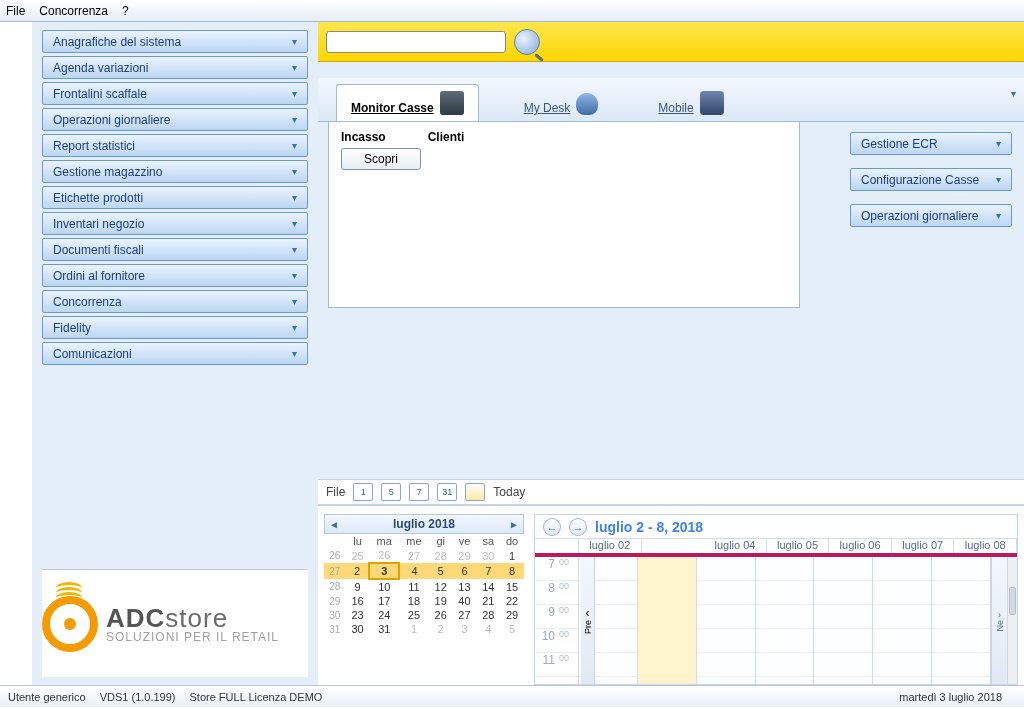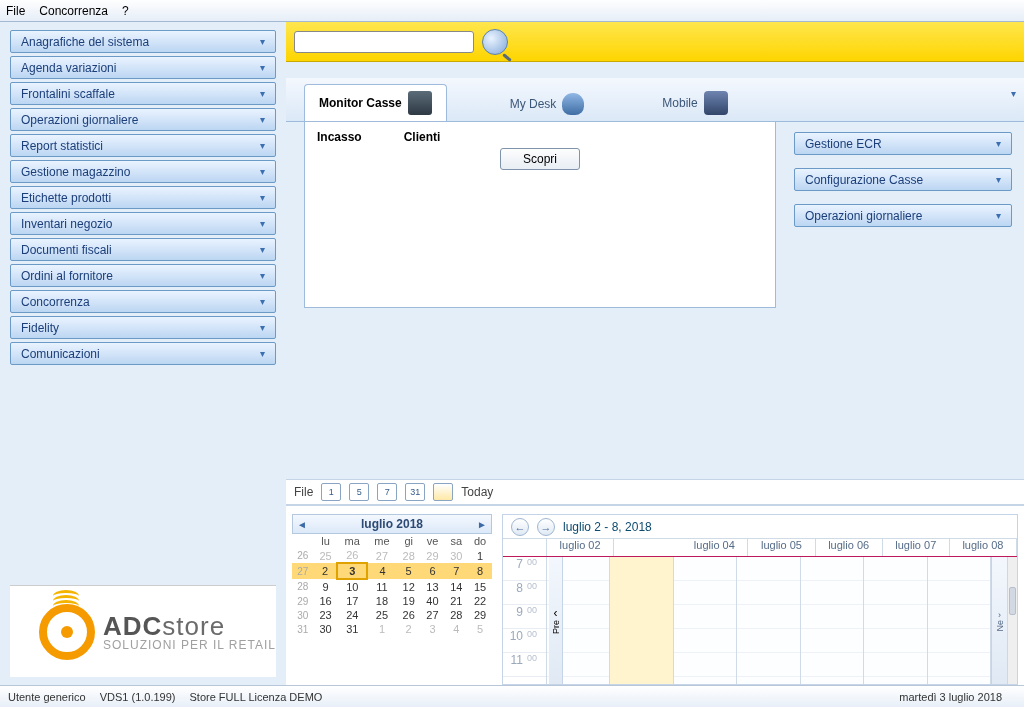--- a/index.html
+++ b/index.html
@@ -15,68 +15,68 @@
   }
   html, body { margin:0; padding:0; width:1024px; height:709px; font-family: "Segoe UI", Tahoma, Arial, sans-serif; font-size:12px; overflow:hidden; background:#fff;}
   * { box-sizing:border-box; }
 
   
   .menu-bar { height:22px; display:flex; align-items:center; padding:0 6px; background:linear-gradient(#fefefe,#e6eef8); border-bottom:1px solid #a3b8d3; }
   .menu-bar .item { margin-right:14px; color:#000; cursor:default; }
 
   
   .main { display:flex; height:663px; }
-  .left-col { width:286px; background:#e4eef9; padding:8px 10px; display:flex; flex-direction:column; }
+  .left-col { width:286px; background:#e4eef9; padding:8px 10px; display:flex; flex-direction:column;margin-left:32px; }
   .right-col { flex:1; display:flex; flex-direction:column; background:#e4eef9; }
 
   
   .side-btn {
     height:23px; margin-bottom:3px; border:1px solid var(--panel-border);
     border-radius:2px; display:flex; align-items:center; justify-content:space-between;
     padding:0 10px; color:#1c3f7a;
     background:linear-gradient(var(--sidebar-grad-top),var(--sidebar-grad-bot));
     cursor:pointer;
   }
   .side-btn .chev { color:#3c6fb0; font-size:10px; }
 
-  .logo-block { margin-top:auto; background:#fff; height:92px; display:flex; align-items:center; justify-content:flex-end; border-top:1px solid #ccc;}
+  .logo-block { margin-top:auto; background:#fff; height:108px; display:flex; align-items:center; justify-content:flex-start; border-top:1px solid #ccc;}
   .logo-mark { position:relative; width:56px; height:56px; margin-right:8px; }
   .logo-ring { position:absolute; inset:0; border:8px solid #f59b00; border-radius:50%; }
   .logo-ring::after{ content:''; position:absolute; left:50%; top:50%; width:12px; height:12px; background:#f59b00; border-radius:50%; transform:translate(-50%,-50%);}
   .logo-waves { position:absolute; left:14px; top:-14px; }
   .logo-waves span{ display:block; width:26px; height:6px; border-top:3px solid #f5b400; border-radius:50% 50% 0 0 / 100% 100% 0 0; margin-bottom:-1px;}
   .logo-text { color:#6b6b6b; font-size:26px; letter-spacing:1px;}
   .logo-text b{ color:#555; font-weight:700;}
   .logo-sub  { font-size:12px; color:#a0a0a0; letter-spacing:1px; text-align:right; margin-top:-4px;}
 
   
   .yellow-bar { height:40px; background:linear-gradient(var(--yellow-top),var(--yellow-bot)); border-bottom:1px solid #c9a800; display:flex; align-items:center; padding-left:8px;}
   .yellow-bar input { width:180px; height:22px; border:1px solid #888; border-radius:3px; background:#fff; padding:0 4px;}
   .search-ico { width:26px; height:26px; margin-left:8px; border-radius:50%; background:radial-gradient(circle at 35% 35%, #eaf3ff, #7fa7d8); position:relative; border:1px solid #5a82b2;}
   .search-ico::after{ content:''; position:absolute; right:-5px; bottom:-5px; width:10px; height:3px; background:#5a6b7a; transform:rotate(40deg); border-radius:2px;}
 
   
   .tab-strip { height:44px; background:linear-gradient(#f4f8fe,#dbe8f7); border-bottom:1px solid #9fbbdc; display:flex; align-items:flex-end; padding-left:18px; position:relative; margin-top:16px;}
-  .tab { display:flex; align-items:center; gap:6px; padding:6px 14px 6px 14px; color:#3c5678; cursor:pointer; border:1px solid transparent; border-bottom:none; margin-right:48px;}
+  .tab { display:flex; align-items:flex-end; gap:6px; padding:6px 14px 6px 14px; color:#3c5678; cursor:pointer; border:1px solid transparent; border-bottom:none; margin-right:30px;text-decoration:underline;}
   .tab.active { background:#fff; border-color:#9fbbdc; border-radius:4px 4px 0 0; color:#000; font-weight:bold;}
   .tab .tico { width:24px; height:24px; background:#7a8a9a; border-radius:3px; display:inline-block;}
   .tico.cash{ background:linear-gradient(#5b6b78,#2e3a44);}
   .tico.mobile{ background:linear-gradient(#6e85b0,#32456a); border-radius:4px;}
   .tico.person{ width:22px; height:22px; border-radius:50% 50% 40% 40%; background:linear-gradient(#8fb7e6,#3f6da3);}
   .tab-drop { position:absolute; right:8px; top:10px; color:#3c6fb0; font-size:10px;}
 
   
   .upper { display:flex; flex:0 0 auto; }
-  .monitor-panel { width:472px; height:186px; background:#fff; border:1px solid #9fbbdc; margin-left:18px; border-top:none; padding:8px 12px;}
+  .monitor-panel { width:472px; height:186px; background:#fff; border:1px solid #9fbbdc; margin-left:10px; border-top:none; padding:8px 12px;}
   .monitor-headers { display:flex; gap:42px; font-weight:bold; color:#000;}
-  .scopri-wrap { text-align:center; margin-top:4px;}
+  .scopri-wrap { margin-top:4px;}
   .scopri-btn  { display:inline-block; padding:3px 22px; border:1px solid #7f94ab; border-radius:3px; background:linear-gradient(#fdfdfd,#e8eef4); cursor:pointer;}
   .mypos { margin-top:24px; margin-left:4px; color:#d3002d; font-size:26px; font-weight:bold; letter-spacing:1px;}
 
-  .right-panels { flex:1; padding:10px 12px 0 18px;}
+  .right-panels { flex:1; padding:10px 12px 0 18px;margin-left:32px;}
   .right-panels .side-btn { width:100%; }
 
   
   .cal-toolbar { height:26px; background:#fff; border-top:1px solid #c5d4e6; border-bottom:1px solid #c5d4e6; display:flex; align-items:center; gap:8px; padding:0 8px; margin-top:auto;}
   .cal-toolbar .lbl { color:#444; }
   .tb-ico { width:20px; height:18px; border:1px solid #8aa4c4; background:#fff; display:flex; align-items:center; justify-content:center; font-size:9px; color:#355b8c; border-radius:2px;}
   .tb-ico.today{ background:linear-gradient(#fff,#ffe9a6);}
 
   
   .cal-area { display:flex; gap:10px; background:#fff; padding:8px 6px 0 6px; height:180px; border-top:1px solid #c5d4e6;}
@@ -87,22 +87,22 @@
   table.mini th { color:#555; font-weight:normal; padding:1px 0;}
   table.mini td { text-align:center; padding:1px 0; color:#333;}
   table.mini td.wn { color:#aaa; font-size:10px;}
   table.mini td.dim { color:#bbb;}
   table.mini tr.sel { background:#ffd877;}
   table.mini td.today{ border:2px solid #e0a200; font-weight:bold;}
 
   .week-view { flex:1; border:1px solid #c5d4e6; display:flex; flex-direction:column; position:relative;}
   .wv-top { height:24px; display:flex; align-items:center; gap:8px; padding:0 8px; border-bottom:1px solid #d0dbe8;}
   .wv-nav { width:18px; height:18px; border:1px solid #9fb6d2; border-radius:50%; background:linear-gradient(#fff,#dfe9f4); display:flex; align-items:center; justify-content:center; color:#466996; font-size:11px; cursor:pointer;}
-  .wv-title { font-size:12px; color:#0c4a6e;}
-  .wv-days { display:flex; border-bottom:1px solid #be185d; height:18px;}
+  .wv-title { font-size:14px; color:#3b82f6;font-weight:bold;}
+  .wv-days { display:flex; border-bottom:4px solid #be185d; height:18px;}
   .wv-days .hcol{ width:44px; border-right:1px solid #d0dbe8;}
   .wv-days .day{ flex:1; border-right:1px solid #d0dbe8; text-align:center; color:#566c88; font-size:11px;}
   .wv-days .day.today{ background:#ffe29a; color:#7a5a00; font-weight:bold;margin-top:48px;}
   .wv-grid { flex:1; display:flex; overflow:hidden;}
   .wv-hours { width:44px; border-right:1px solid #d0dbe8;}
   .wv-hours .hr{ height:24px; display:flex; align-items:flex-start; border-bottom:1px solid #e8edf4;}
   .wv-hours .hr .h{ width:22px; text-align:right; color:#9ca9ba; font-size:12px; padding-right:2px;}
   .wv-hours .hr .m{ font-size:9px; color:#b7c1cf; padding-left:2px;}
   .wv-cols { flex:1; display:flex;}
   .wv-col  { flex:1; border-right:1px solid #d0dbe8; background:repeating-linear-gradient(180deg,#fdfeff 0,#fdfeff 23px,#eef2f8 23px,#eef2f8 24px);}

